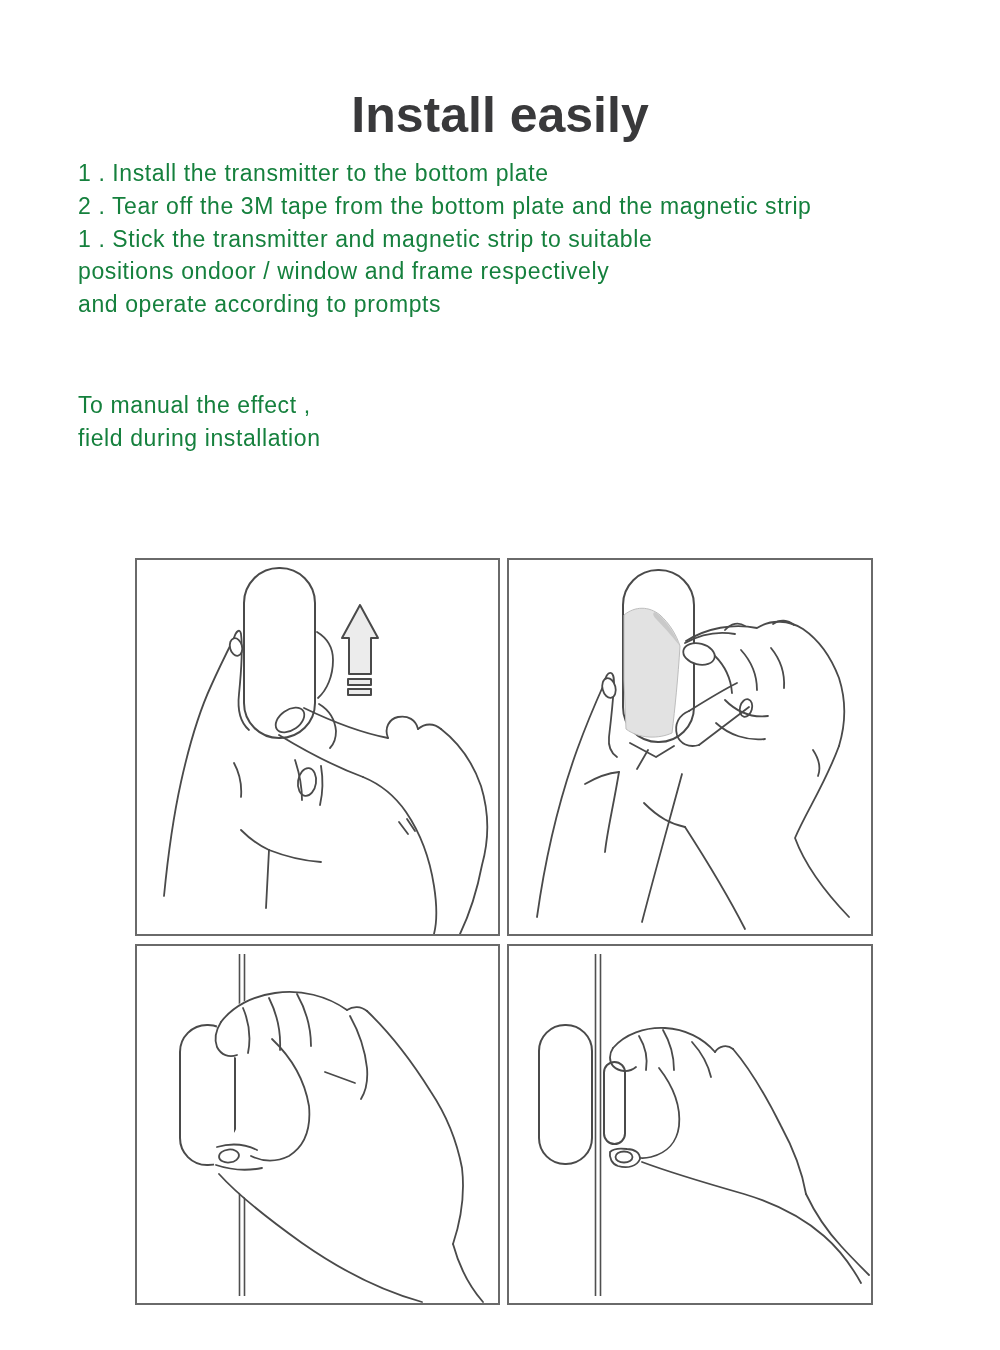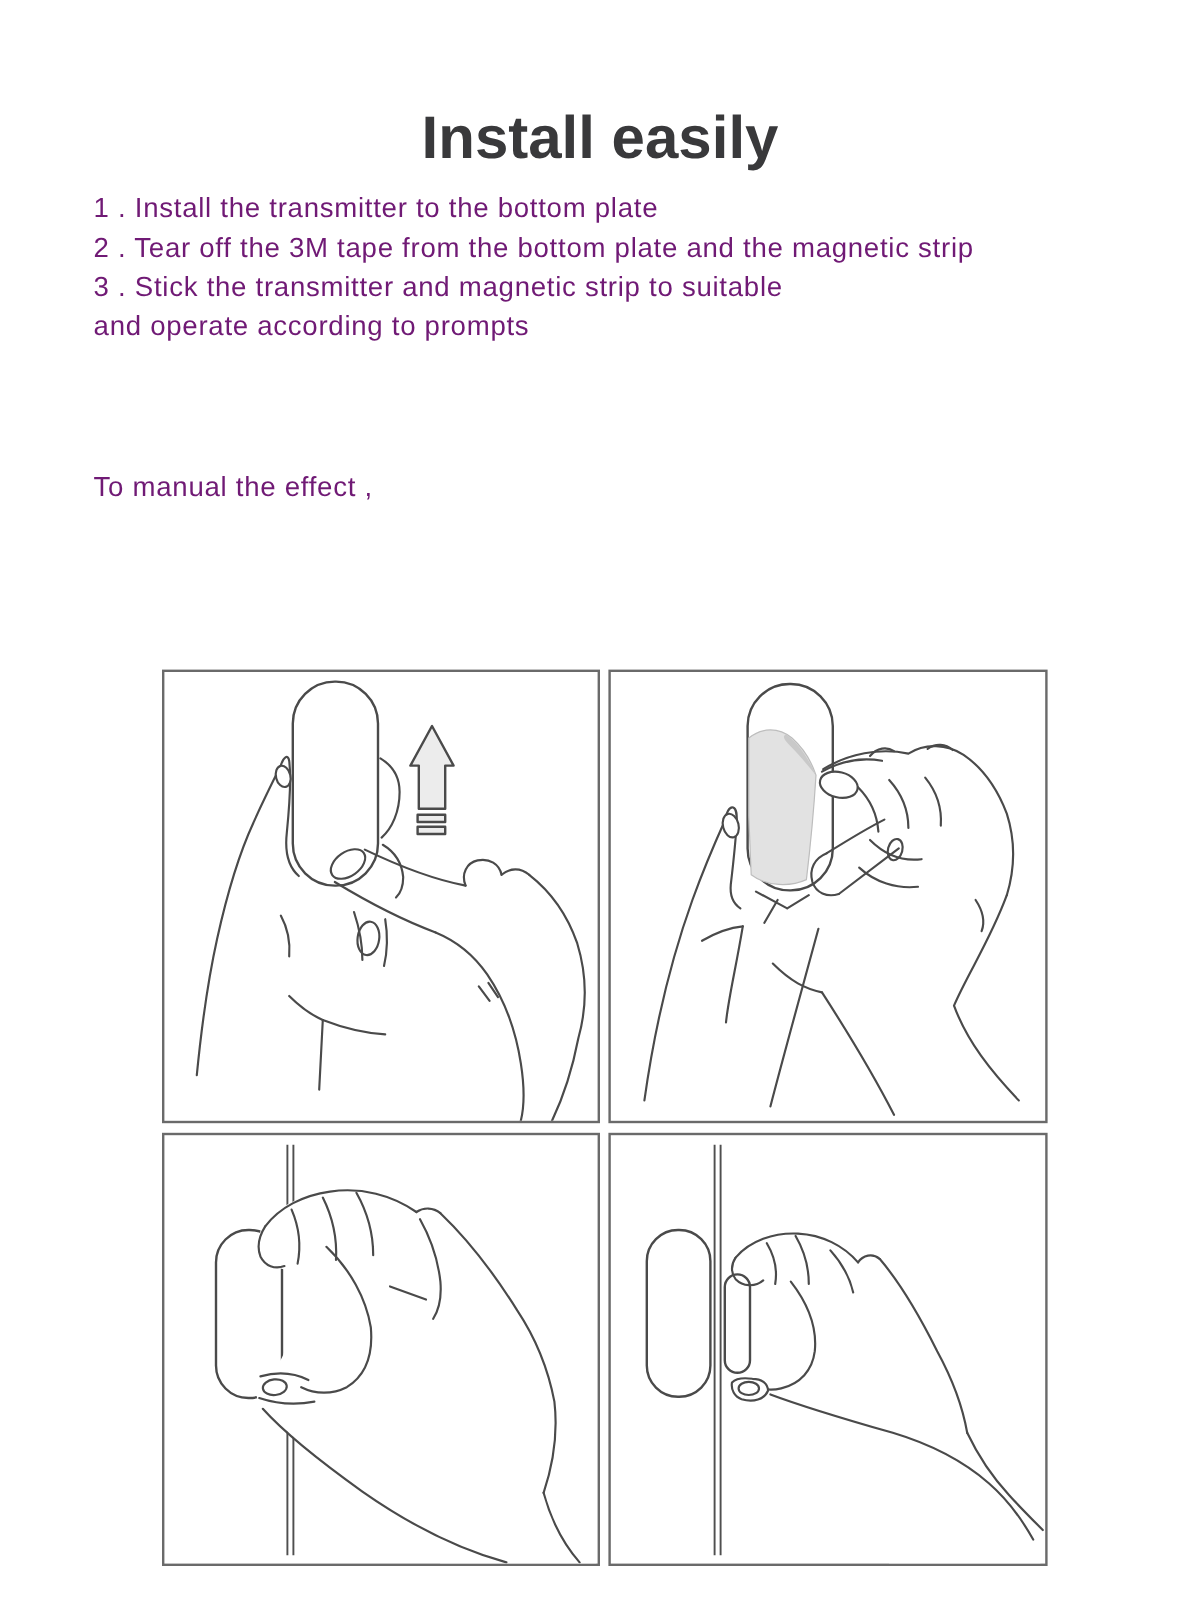--- a/index.html
+++ b/index.html
@@ -8,21 +8,21 @@
     font-family:"Liberation Sans", sans-serif;overflow:hidden;
   }
   .page-title{
     position:absolute;top:86px;left:0;width:1000px;margin:0;
     text-align:center;font-size:50px;font-weight:bold;color:#39393b;
     letter-spacing:0px;
   }
   .steps{position:absolute;left:78px;top:157px;}
   .note{position:absolute;left:78px;top:389px;}
   .steps p,.note p{
-    margin:0;font-size:23px;line-height:32.8px;color:#701a75;
+    margin:0;font-size:23px;line-height:32.8px;color:#15803d;
     letter-spacing:0.6px;white-space:nowrap;font-weight:400;
   }
   .panel-grid{
     position:absolute;left:135px;top:558px;
     display:grid;grid-template-columns:365px 366px;grid-template-rows:378px 361px;
     gap:8px 7px;
   }
   .panel{
     margin:0;border:2px solid #6a6a6a;box-sizing:border-box;background:#fff;
   }
@@ -42,26 +42,28 @@
 </head>
 <body>
 
 <main>
 
   <h1 class="page-title">Install easily</h1>
 
   <section class="steps">
     <p>1 . Install the transmitter to the bottom plate</p>
     <p>2 . Tear off the 3M tape from the bottom plate and the magnetic strip</p>
-    <p>3 . Stick the transmitter and magnetic strip to suitable</p>
+    <p>1 . Stick the transmitter and magnetic strip to suitable</p>
+    <p>positions ondoor / window and frame respectively</p>
     <p>and operate according to prompts</p>
   </section>
 
   <section class="note">
     <p>To manual the effect ,</p>
+    <p>field during installation</p>
   </section>
 
   <div class="panel-grid">
 
     <figure class="panel">
       <svg viewBox="0 0 361 374">
         <g class="ink">
           <path d="M 27,336 C 31,295 36,258 44,222 C 52,186 62,152 74,126 C 82,108 91,90 97,78"></path>
           <path d="M 97,78 C 99,71 103,68 104,74 C 106,90 104,114 102,134 C 100,152 104,163 112,170"></path>
           <ellipse class="nail" cx="99" cy="87" rx="6" ry="9" transform="rotate(-14 99 87)"></ellipse>

